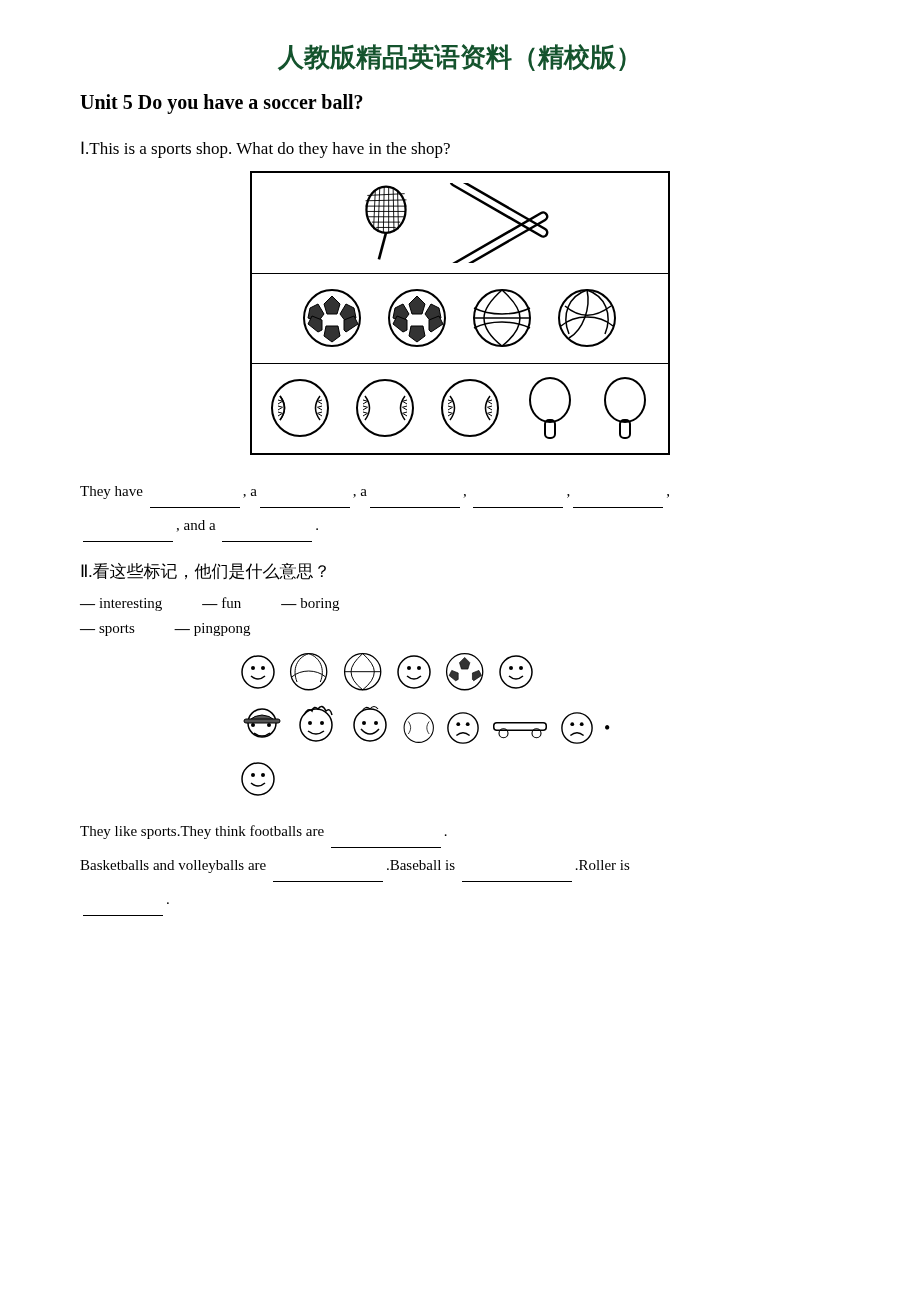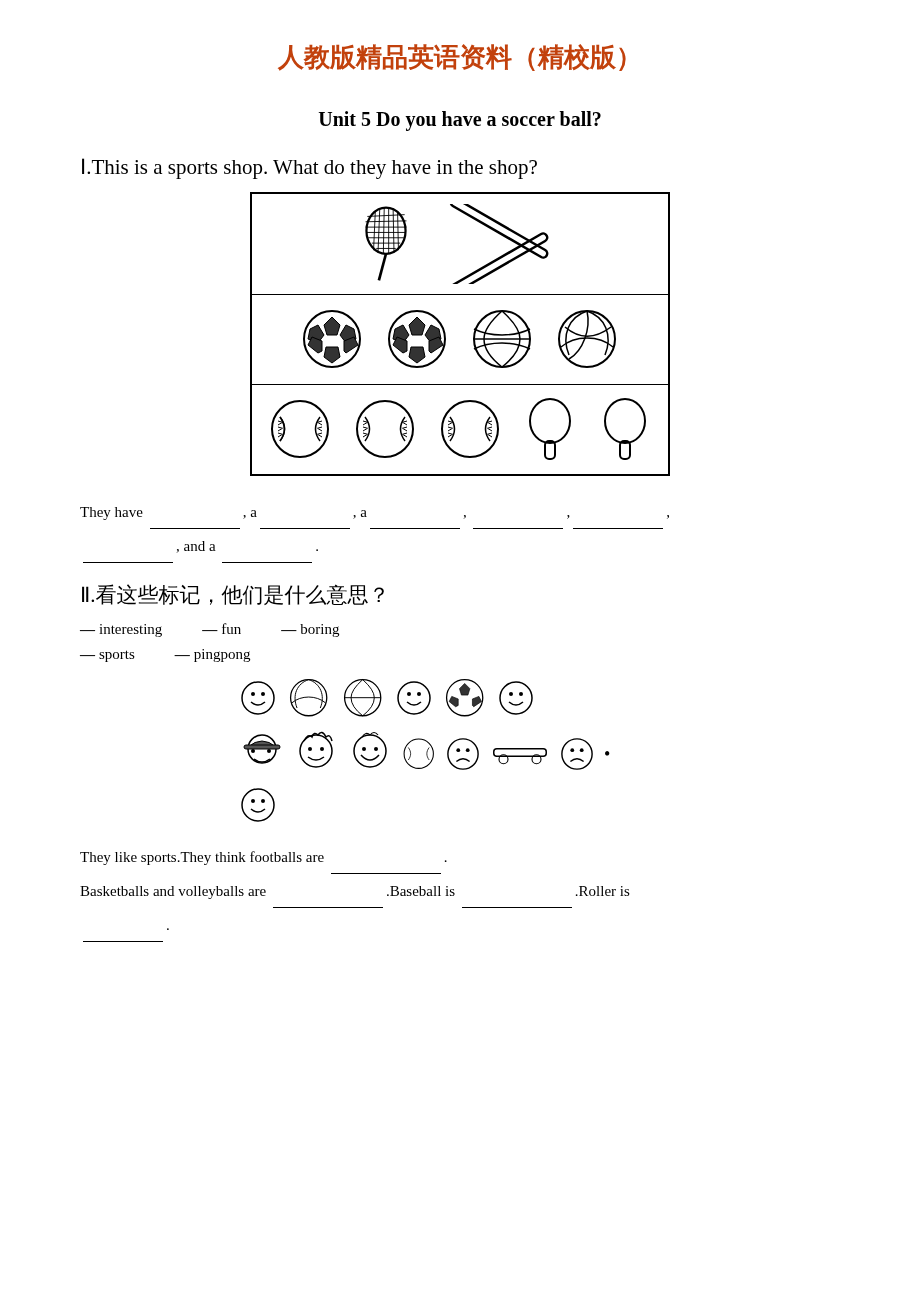--- a/index.html
+++ b/index.html
@@ -13,37 +13,36 @@
       font-family: "Times New Roman", serif;
       font-size: 16px;
       color: #000000;
       width: 920px;
       min-height: 1302px;
       padding: 40px 80px;
     }
 
     .page-title {
       text-align: center;
-      color: #c2410c;
+      color: #14532d;
       font-size: 26px;
       font-weight: bold;
-      margin-bottom: 33px;
+      margin-bottom: 16px;
       font-family: "SimHei", "Microsoft YaHei", sans-serif;
     }
 
     .unit-title {
-      text-align: center;
       font-size: 20px;
       font-weight: bold;
       margin-bottom: 24px;
       font-family: "Times New Roman", serif;
     }
 
     .section-label {
-      font-size: 21px;
+      font-size: 17px;
       margin-bottom: 12px;
       font-family: "SimSun", "Times New Roman", serif;
     }
 
     .sports-image-box {
       border: 2px solid #000;
       width: 420px;
       margin: 0 auto 20px auto;
       display: flex;
       flex-direction: column;

